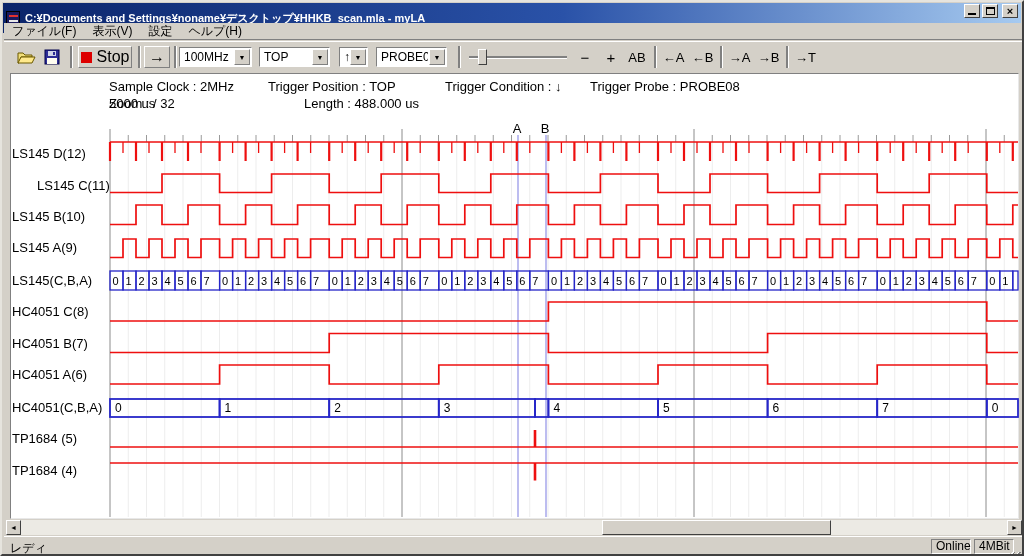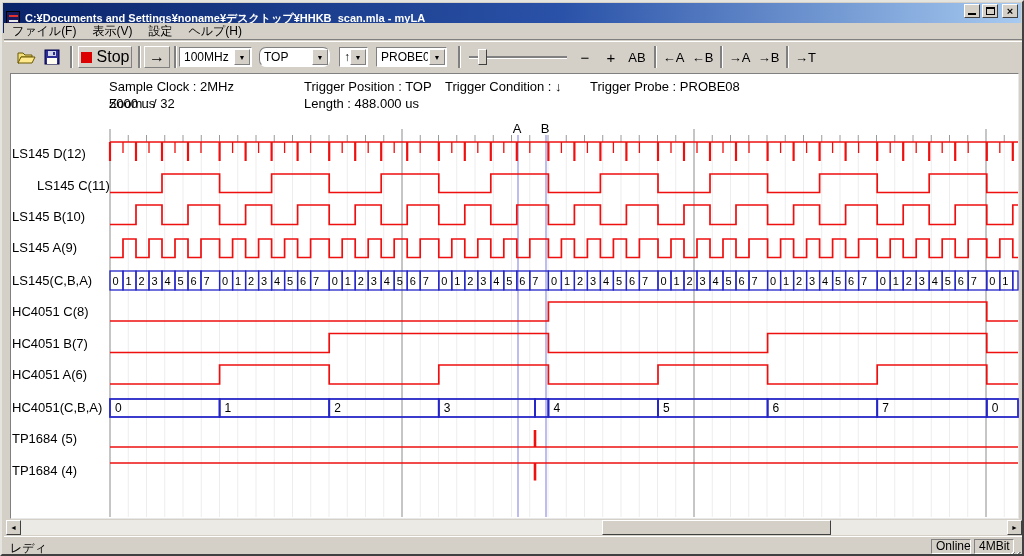--- a/index.html
+++ b/index.html
@@ -119,21 +119,21 @@
 
   <div class="tb-btn raised" style="left:142px;width:26px;font-weight:bold;">
     <span>→</span>
   </div>
   <div class="tb-sep" style="left:172px;"></div>
 
   <div class="combo" style="left:177px;width:73px;">
     <span class="combo-text">100MHz</span>
     <span class="combo-arrow">▼</span>
   </div>
-  <div class="combo" style="left:257px;width:71px;border-radius:7px;">
+  <div class="combo" style="left:257px;width:71px;">
     <span class="combo-text">TOP</span>
     <span class="combo-arrow">▼</span>
   </div>
   <div class="combo" style="left:337px;width:29px;">
     <span class="combo-text">↑</span>
     <span class="combo-arrow">▼</span>
   </div>
   <div class="combo" style="left:374px;width:71px;">
     <span class="combo-text">PROBE00</span>
     <span class="combo-arrow">▼</span>
@@ -172,21 +172,21 @@
     </div>
   <div class="tb-sep" style="left:784px;"></div>
 
   <div class="tb-btn" style="left:790px;width:27px;font-size:13px;">
       <span>→T</span>
     </div>
 
   <div class="client"></div>
 
   <span class="info-text" style="left:107px;top:77px;">Sample Clock : 2MHz</span>
-  <span class="info-text" style="left:266px;top:77px;margin-left:36px;">Trigger Position : TOP</span>
+  <span class="info-text" style="left:266px;top:77px;">Trigger Position : TOP</span>
   <span class="info-text" style="left:443px;top:77px;">Trigger Condition : ↓</span>
   <span class="info-text" style="left:588px;top:77px;">Trigger Probe : PROBE08</span>
   <span class="info-text" style="left:107px;top:94px;">Zoom : /  32</span>
   <span class="info-text" style="left:266px;top:94px;margin-left:36px;">Length : 488.000 us</span>
   <span class="info-text" style="left:89px;top:94px;margin-left:18px;">5000 us</span>
 
   <div id="channel-labels">
       <div class="channel-label" style="top: 144px;">LS145 D(12)</div>
       <div class="channel-label" style="top: 175.5px; margin-left: 25px;">LS145 C(11)</div>
       <div class="channel-label" style="top: 207px;">LS145 B(10)</div>

